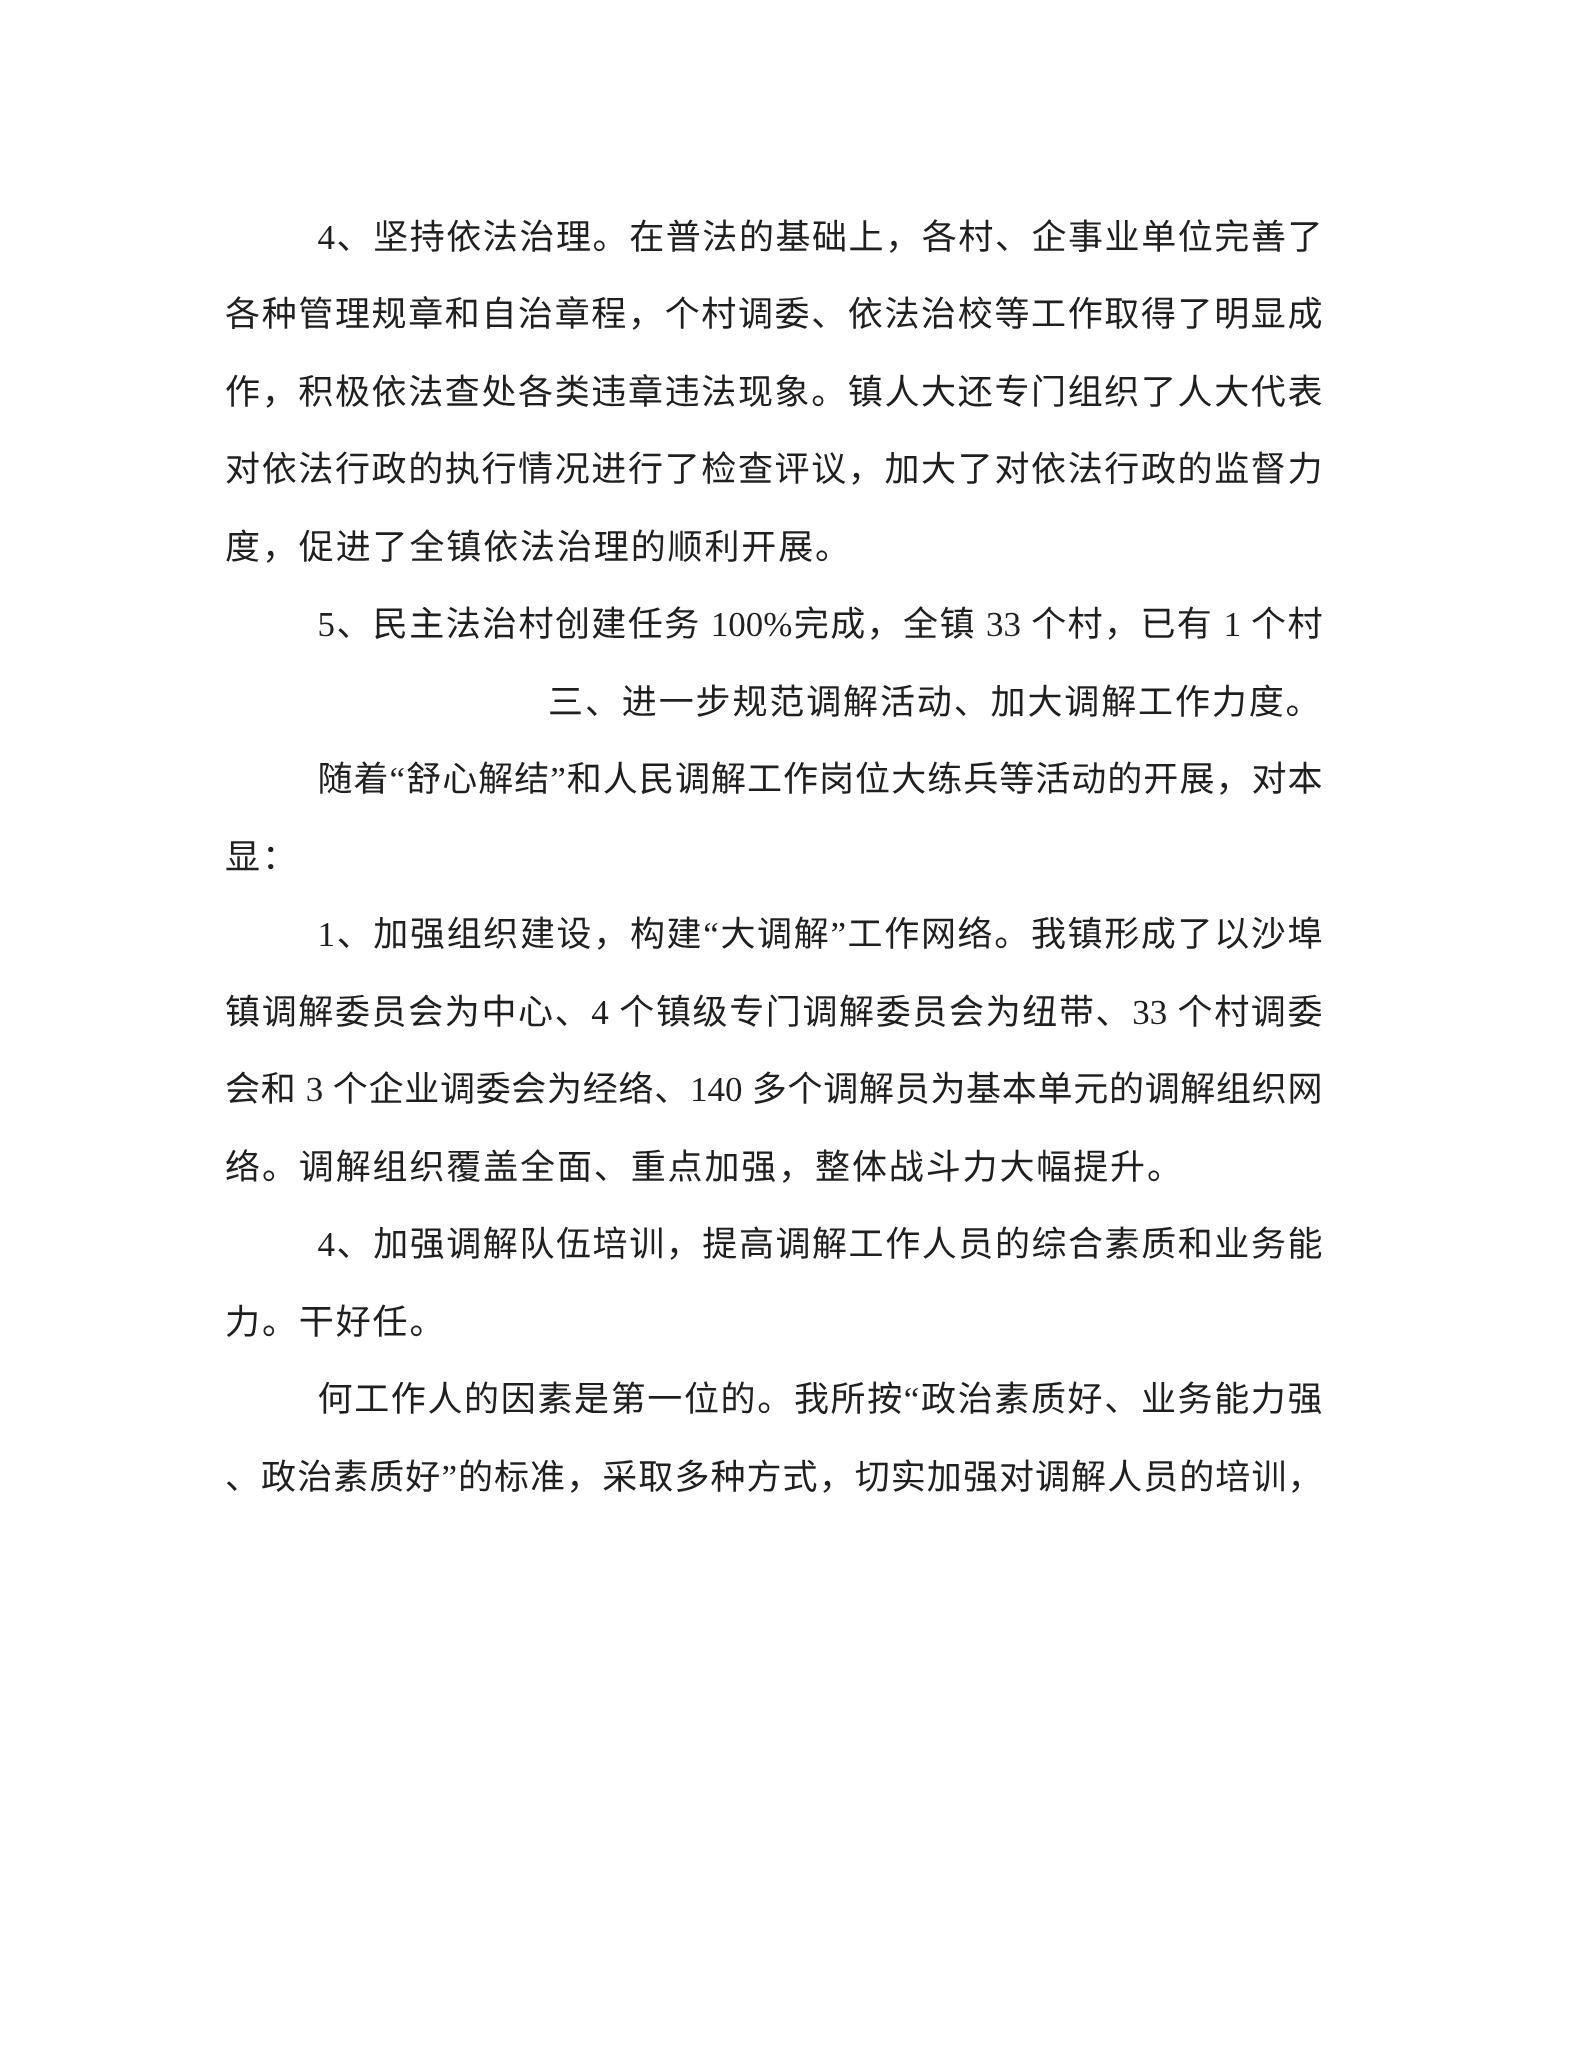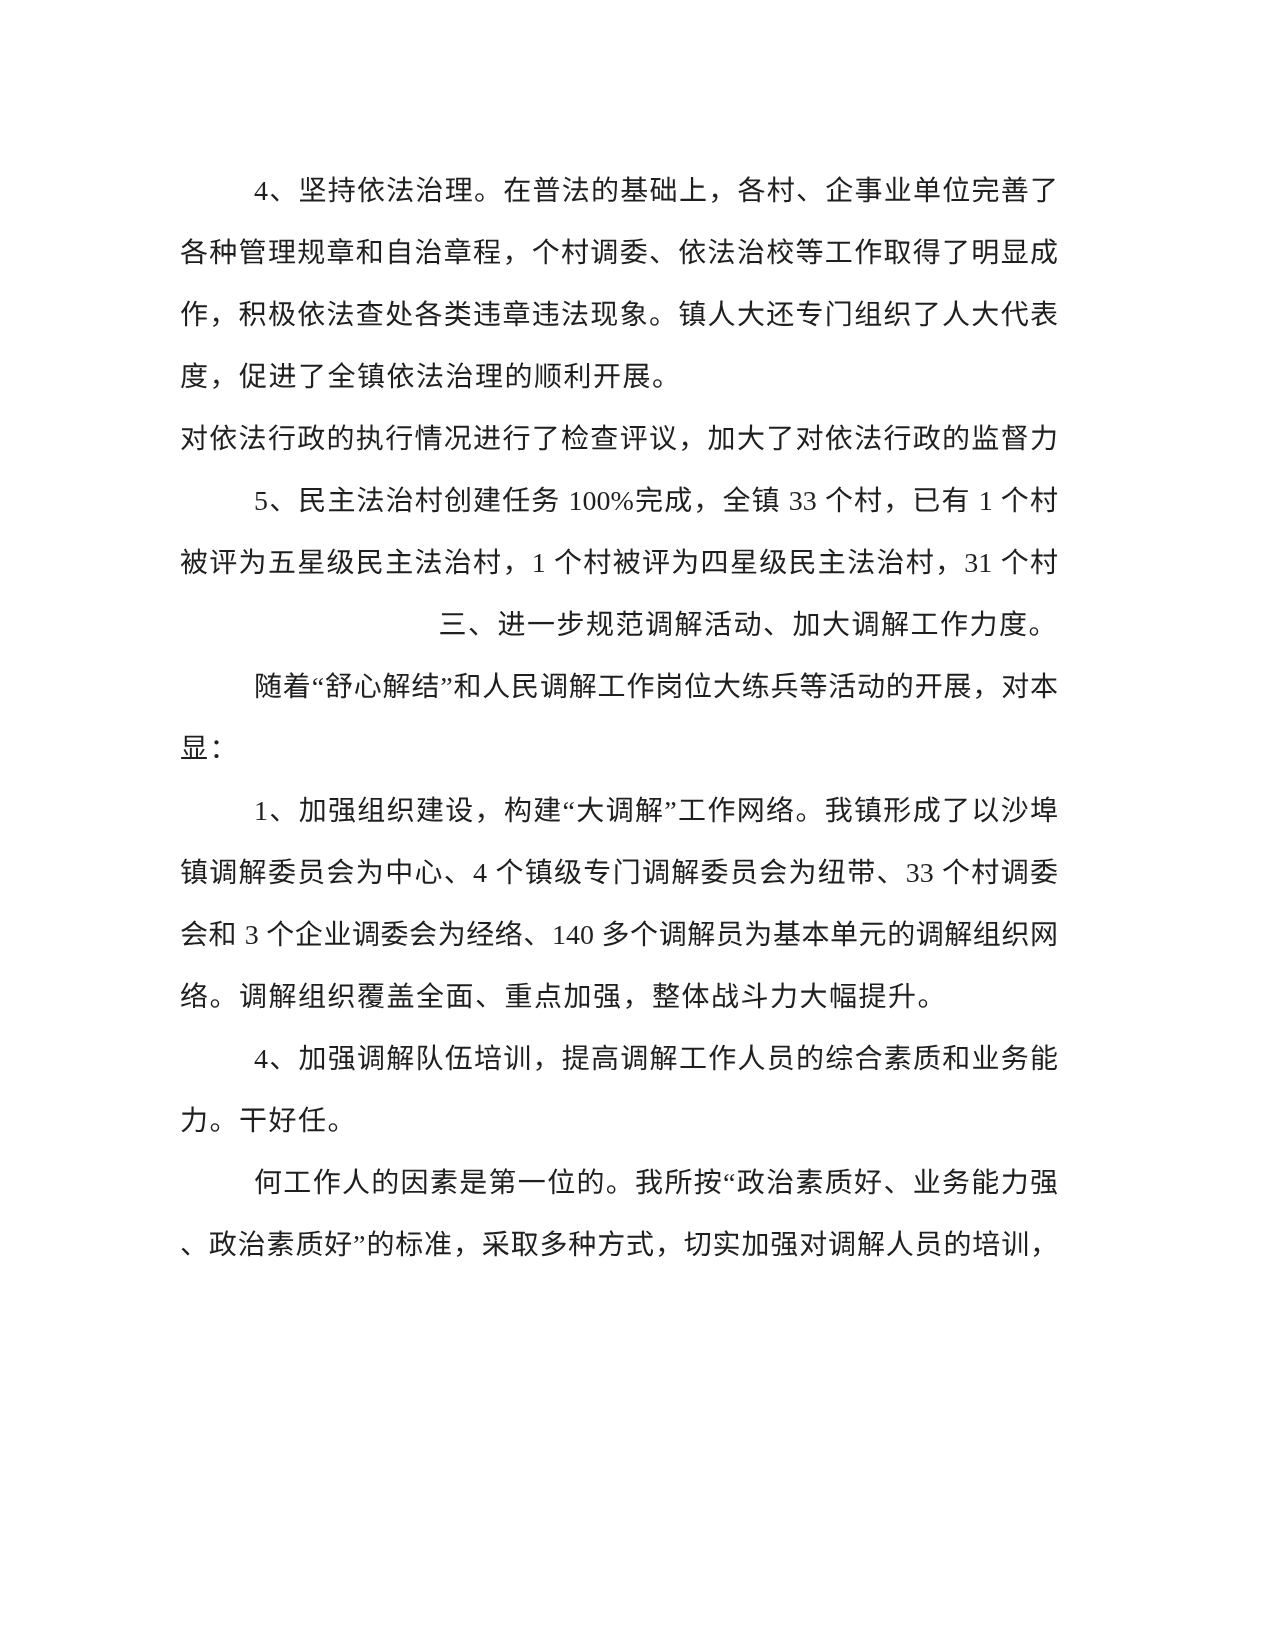--- a/index.html
+++ b/index.html
@@ -47,24 +47,23 @@
   }
 </style>
 </head>
 <body style="background: rgb(255, 255, 255);">
 
 <div class="page" style="background: rgb(255, 255, 255);">
   <div class="text-block" style="color: rgb(31, 31, 31);">
       <div class="line fill indent">4、坚持依法治理。在普法的基础上，各村、企事业单位完善了</div>
       <div class="line fill">各种管理规章和自治章程，个村调委、依法治校等工作取得了明显成</div>
       <div class="line fill">作，积极依法查处各类违章违法现象。镇人大还专门组织了人大代表</div>
+      <div class="line fill">对依法行政的执行情况进行了检查评议，加大了对依法行政的监督力</div>
       <div class="line">度，促进了全镇依法治理的顺利开展。</div>
-      <div class="line fill">对依法行政的执行情况进行了检查评议，加大了对依法行政的监督力</div>
       <div class="line fill indent">5、民主法治村创建任务 100%完成，全镇 33 个村，已有 1 个村</div>
-      <div class="line fill">被评为五星级民主法治村，1 个村被评为四星级民主法治村，31 个村</div>
       <div class="line indent">三、进一步规范调解活动、加大调解工作力度。</div>
       <div class="line fill indent">随着“舒心解结”和人民调解工作岗位大练兵等活动的开展，对本</div>
       <div class="line">显：</div>
       <div class="line fill indent">1、加强组织建设，构建“大调解”工作网络。我镇形成了以沙埠</div>
       <div class="line fill">镇调解委员会为中心、4 个镇级专门调解委员会为纽带、33 个村调委</div>
       <div class="line fill">会和 3 个企业调委会为经络、140 多个调解员为基本单元的调解组织网</div>
       <div class="line">络。调解组织覆盖全面、重点加强，整体战斗力大幅提升。</div>
       <div class="line fill indent">4、加强调解队伍培训，提高调解工作人员的综合素质和业务能</div>
       <div class="line">力。干好任。</div>
       <div class="line fill indent">何工作人的因素是第一位的。我所按“政治素质好、业务能力强</div>

